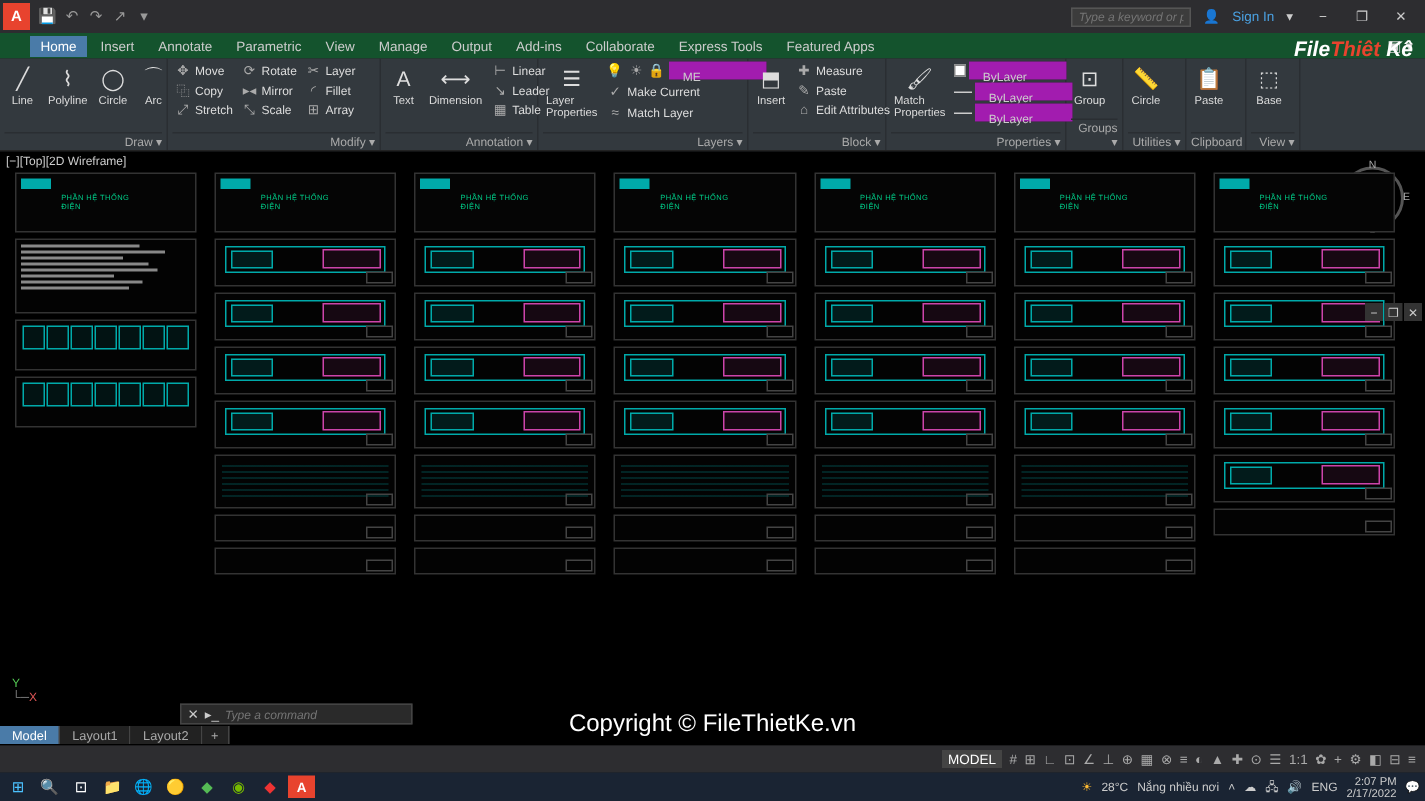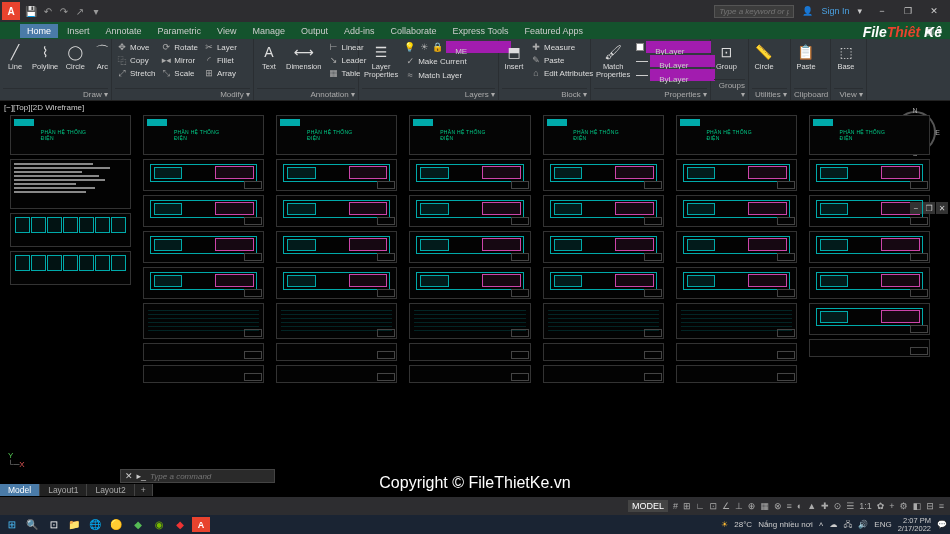--- a/index.html
+++ b/index.html
@@ -18,21 +18,21 @@
 .menubar{height:17px;background:#14532d;display:flex;align-items:center;padding-left:20px;gap:2px}
 .menu-tab{padding:2px 7px;color:#ccc;font-size:9px;cursor:pointer}
 .menu-tab.active{background:#4a7ba8;color:#fff}
 .menu-end{margin-left:auto;margin-right:8px;color:#ccc;font-size:10px}
 .ribbon{height:62px;background:#33393e;display:flex;border-bottom:1px solid #222}
 .panel{border-right:1px solid #2a2e32;display:flex;flex-direction:column;padding:2px 3px 0}
 .panel-body{flex:1;display:flex;gap:3px;align-items:flex-start}
 .panel-title{font-size:8px;color:#aaa;text-align:right;padding:1px 0;border-top:1px solid #2a2e32}
 .big-btn{display:flex;flex-direction:column;align-items:center;gap:1px;padding:1px 2px;cursor:pointer}
 .big-btn .icn{width:20px;height:20px;display:flex;align-items:center;justify-content:center;font-size:14px;color:#ddd}
-.big-btn .lbl{font-size:7.5px;color:#ddd;text-align:center;line-height:1}
+.big-btn .lbl{font-size:7.5px;color:#ddd;line-height:1}
 .sm-col{display:flex;flex-direction:column;gap:1px}
 .sm-row{display:flex;align-items:center;gap:2px;font-size:8px;color:#ddd;padding:0 1px;cursor:pointer;white-space:nowrap}
 .sm-row .icn{width:12px;height:12px;font-size:9px;display:inline-flex;align-items:center;justify-content:center;color:#aaa}
 .layer-combo{background:#222;border:6px solid #a21caf;color:#ccc;font-size:8px;padding:0 3px;width:65px;height:12px}
 .canvas{position:absolute;top:101px;left:0;right:0;bottom:37px;background:#000}
 .vp-label{position:absolute;top:2px;left:4px;color:#ccc;font-size:8px}
 .drawings{position:absolute;top:14px;left:10px;right:20px;bottom:20px;display:flex;gap:12px}
 .dcol{flex:1;display:flex;flex-direction:column;gap:4px}
 .sheet-title{height:40px;border:1px solid #333;background:#050505;position:relative}
 .sheet-title .tb{position:absolute;top:3px;left:3px;width:20px;height:7px;background:#0aa}

